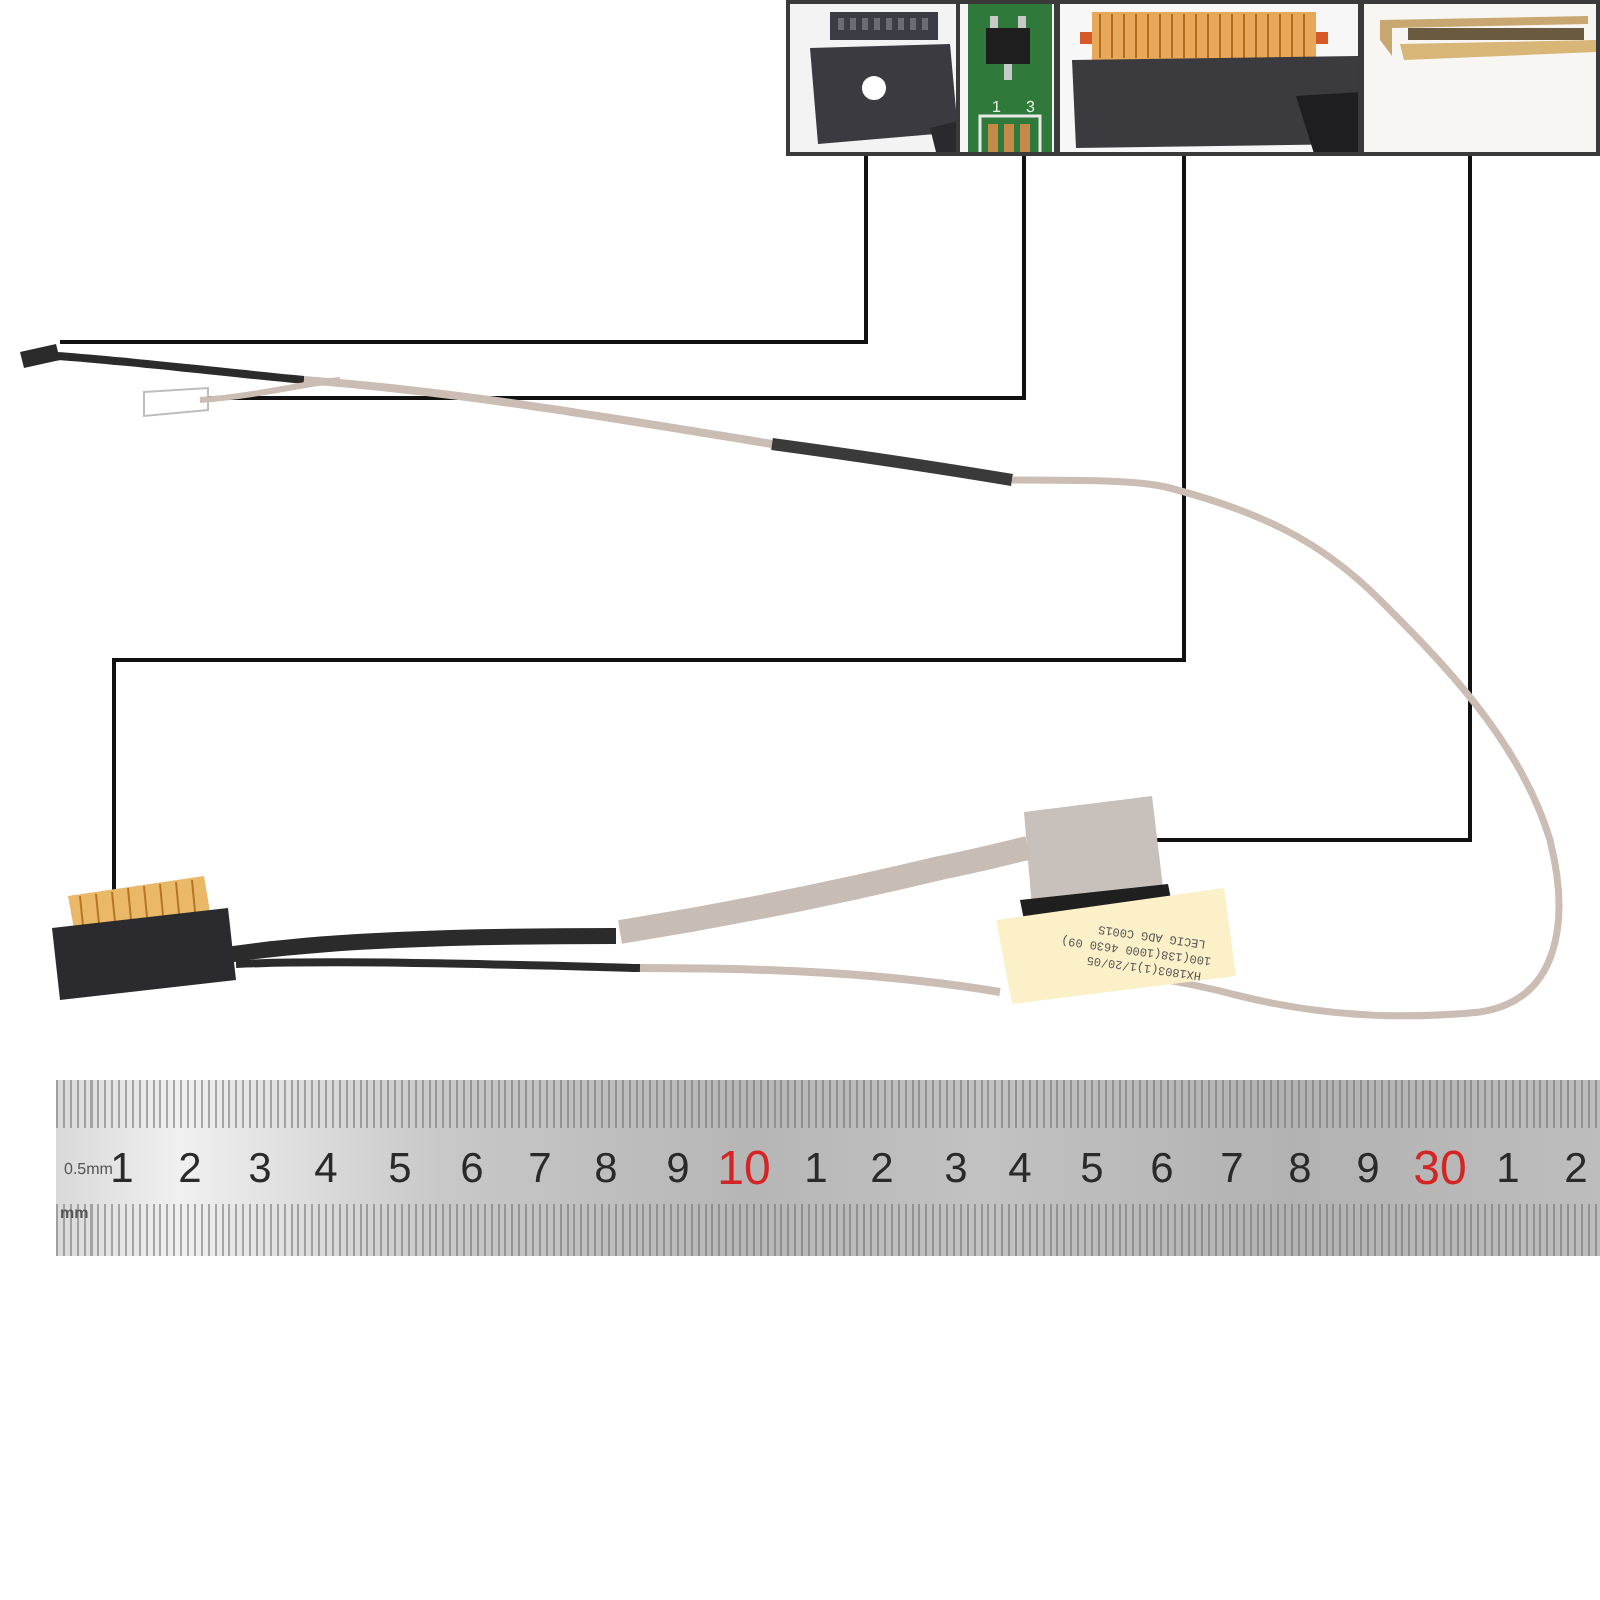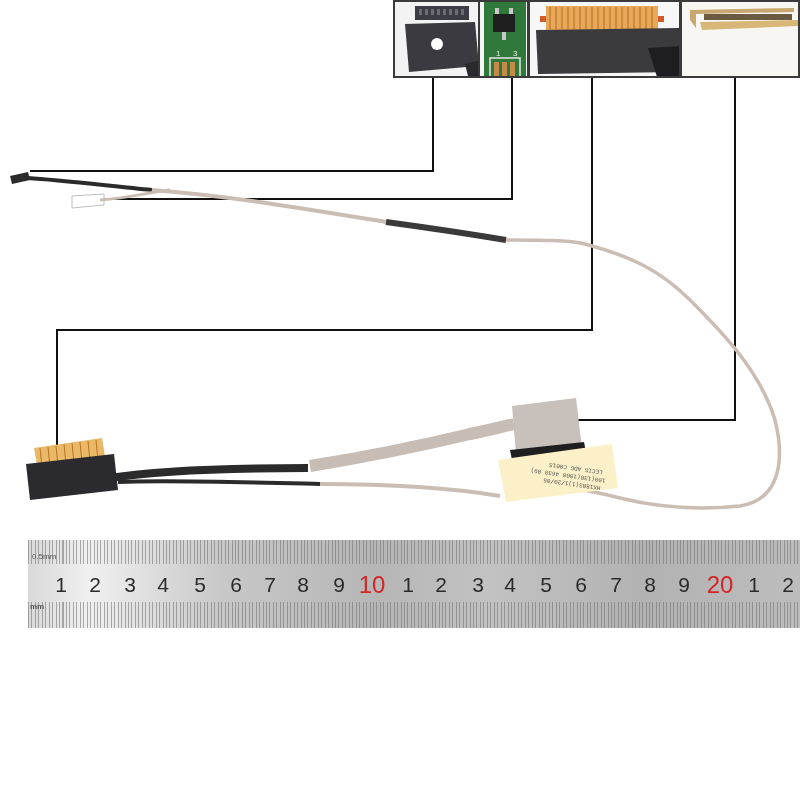--- a/index.html
+++ b/index.html
@@ -144,21 +144,21 @@
       <line x1="80" y1="442" x2="82" y2="463"></line>
       <line x1="88" y1="441" x2="90" y2="462"></line>
       <line x1="96" y1="440" x2="98" y2="461"></line>
   </g>
   <path d="M26 464 L114 454 L118 490 L30 500 Z" fill="#2b2b2f"></path>
 </svg>
 
 <div class="ruler">
   <div class="ruler-ticks-top"></div>
   <div class="ruler-ticks-bot"></div>
-  <span class="ruler-unit" style="left:4px;top:12px;text-align:center;">0.5mm</span>
+  <span class="ruler-unit" style="left:4px;top:40px;text-align:center;">0.5mm</span>
   <span class="ruler-unit" style="left:2px;top:62px;font-weight:bold;">mm</span>
 
   <span class="ruler-num" style="left:33px;">1</span>
   <span class="ruler-num" style="left:67px;">2</span>
   <span class="ruler-num" style="left:102px;">3</span>
   <span class="ruler-num" style="left:135px;">4</span>
   <span class="ruler-num" style="left:172px;">5</span>
   <span class="ruler-num" style="left:208px;">6</span>
   <span class="ruler-num" style="left:242px;">7</span>
   <span class="ruler-num" style="left:275px;">8</span>
@@ -166,16 +166,16 @@
   <span class="ruler-num red" style="left:344px;">10</span>
   <span class="ruler-num" style="left:380px;">1</span>
   <span class="ruler-num" style="left:413px;">2</span>
   <span class="ruler-num" style="left:450px;">3</span>
   <span class="ruler-num" style="left:482px;">4</span>
   <span class="ruler-num" style="left:518px;">5</span>
   <span class="ruler-num" style="left:553px;">6</span>
   <span class="ruler-num" style="left:588px;">7</span>
   <span class="ruler-num" style="left:622px;">8</span>
   <span class="ruler-num" style="left:656px;">9</span>
-  <span class="ruler-num red" style="left:692px;">20</span>
+  <span class="ruler-num red" style="left:692px;">30</span>
   <span class="ruler-num" style="left:726px;">1</span>
   <span class="ruler-num" style="left:760px;">2</span>
 </div>
 
 </body></html>

